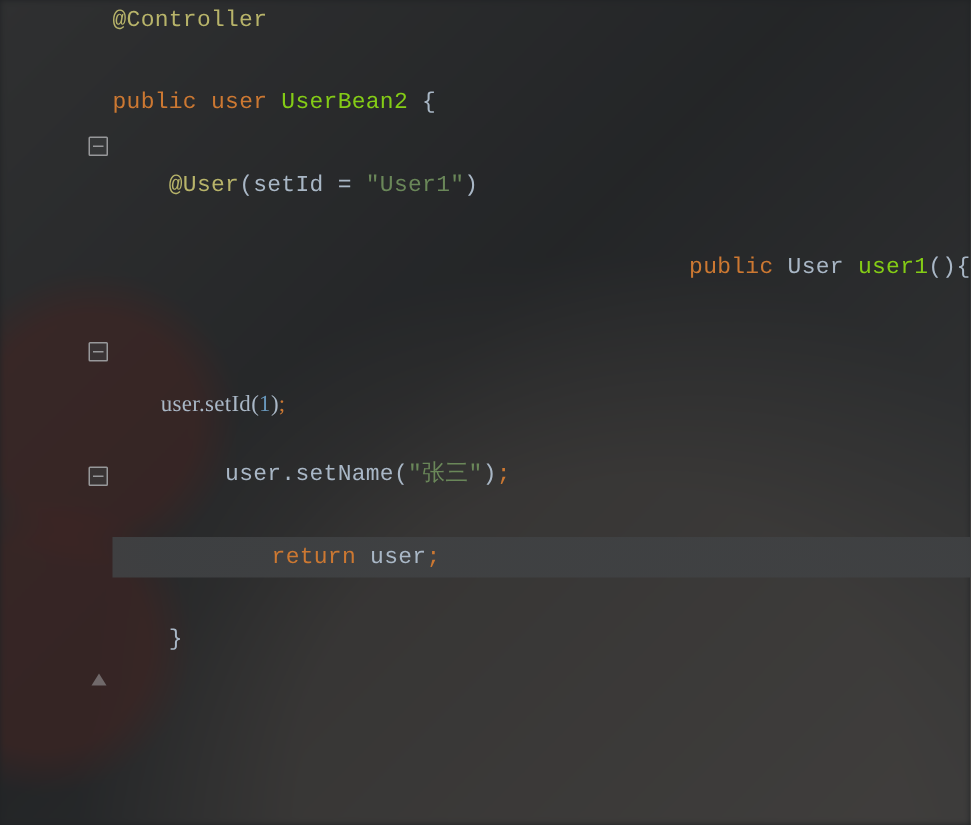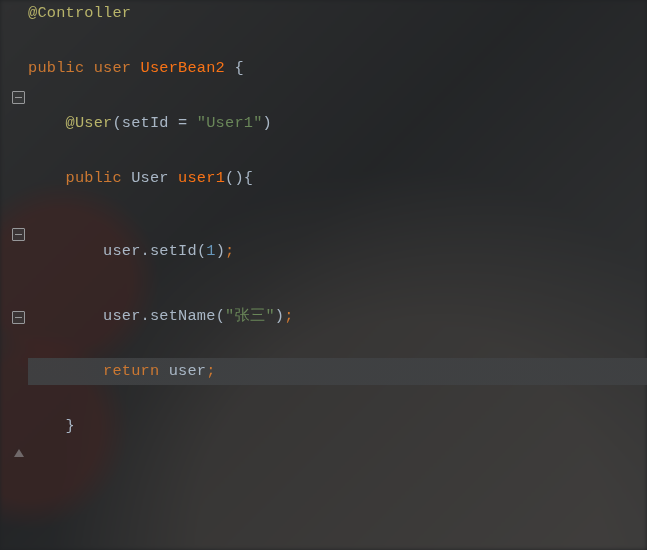--- a/index.html
+++ b/index.html
@@ -24,20 +24,21 @@
     filter: blur(2px);
   }
   .overlay {
     position: absolute;
     inset: 0;
     background: rgba(30,32,34,0.78);
   }
   .editor {
     position: absolute;
     inset: 0;
+    margin-left: 47px;
   }
   .gutter {
     position: absolute;
     left: 0;
     top: 0;
     width: 26px;
     height: 100%;
   }
   .gutter-icon {
     position: absolute;
@@ -73,48 +74,49 @@
   .line {
     height: 27.5px;
     line-height: 27.5px;
     white-space: pre;
     color: #A9B7C6;
     padding-left: 0;
     position: relative;
   }
   .line.hl {
     background: linear-gradient(to right, rgba(64,66,68,0.9), rgba(64,66,68,0.85));
+    padding-left: 31px;
   }
   .tok-anno   { color: #B8B46A; }
   .tok-kw     { color: #CC7832; }
   .tok-type   { color: #A9B7C6; }
   .tok-ident  { color: #A9B7C6; }
   .tok-str    { color: #6A8759; }
   .tok-num    { color: #6897BB; }
   .tok-punct  { color: #A9B7C6; }
   .tok-semi   { color: #CC7832; }
-  .tok-dim    { color: #f97316; }
+  .tok-dim    { color: #84cc16; }
 </style>
 </head>
 <body>
 
 <div class="backdrop"></div>
 <div class="overlay"></div>
 
 <div class="editor">
   <div class="gutter" id="gutter">
       <div class="gutter-icon minus" style="top: 90.5px;"></div>
       <div class="gutter-icon minus" style="top: 228px;"></div>
       <div class="gutter-icon minus" style="top: 310.5px;"></div>
       <div class="gutter-tri" style="top: 449px;"></div>
     </div>
   <div class="code" id="code">
       <div class="line" style="top: 0px;"><span class="tok-anno">@Controller</span></div>
       <div class="line" style="top: 27.5px;"><span class="tok-kw">public </span><span class="tok-kw">user </span><span class="tok-dim">UserBean2 </span><span class="tok-punct">{</span></div>
       <div class="line" style="top: 55px;">    <span class="tok-anno">@User</span><span class="tok-punct">(setId = </span><span class="tok-str">"User1"</span><span class="tok-punct">)</span></div>
-      <div class="line" style="top: 82.5px;">    <span class="tok-kw">public </span><span class="tok-type">User </span><span class="tok-dim">user1</span><span class="tok-punct">(){</span></div>
-      <div class="line" style="top: 128px;">        <span class="tok-ident">user</span><span class="tok-punct">.</span><span class="tok-ident">setId</span><span class="tok-punct">(</span><span class="tok-num">1</span><span class="tok-punct">)</span><span class="tok-semi">;</span></div>
+      <div class="line" style="top: 82.5px; text-align: right;">    <span class="tok-kw">public </span><span class="tok-type">User </span><span class="tok-dim">user1</span><span class="tok-punct">(){</span></div>
+      <div class="line" style="top: 146px; font-family: Liberation Serif, serif;">        <span class="tok-ident">user</span><span class="tok-punct">.</span><span class="tok-ident">setId</span><span class="tok-punct">(</span><span class="tok-num">1</span><span class="tok-punct">)</span><span class="tok-semi">;</span></div>
       <div class="line" style="top: 165px;">        <span class="tok-ident">user</span><span class="tok-punct">.</span><span class="tok-ident">setName</span><span class="tok-punct">(</span><span class="tok-str">"张三"</span><span class="tok-punct">)</span><span class="tok-semi">;</span></div>
       <div class="line hl" style="top: 192.5px;">        <span class="tok-kw">return </span><span class="tok-ident">user</span><span class="tok-semi">;</span></div>
       <div class="line" style="top: 220px;">    <span class="tok-punct">}</span></div>
       <div class="line" style="top: 247.5px;"></div>
     </div>
 </div>
 
 </body></html>

